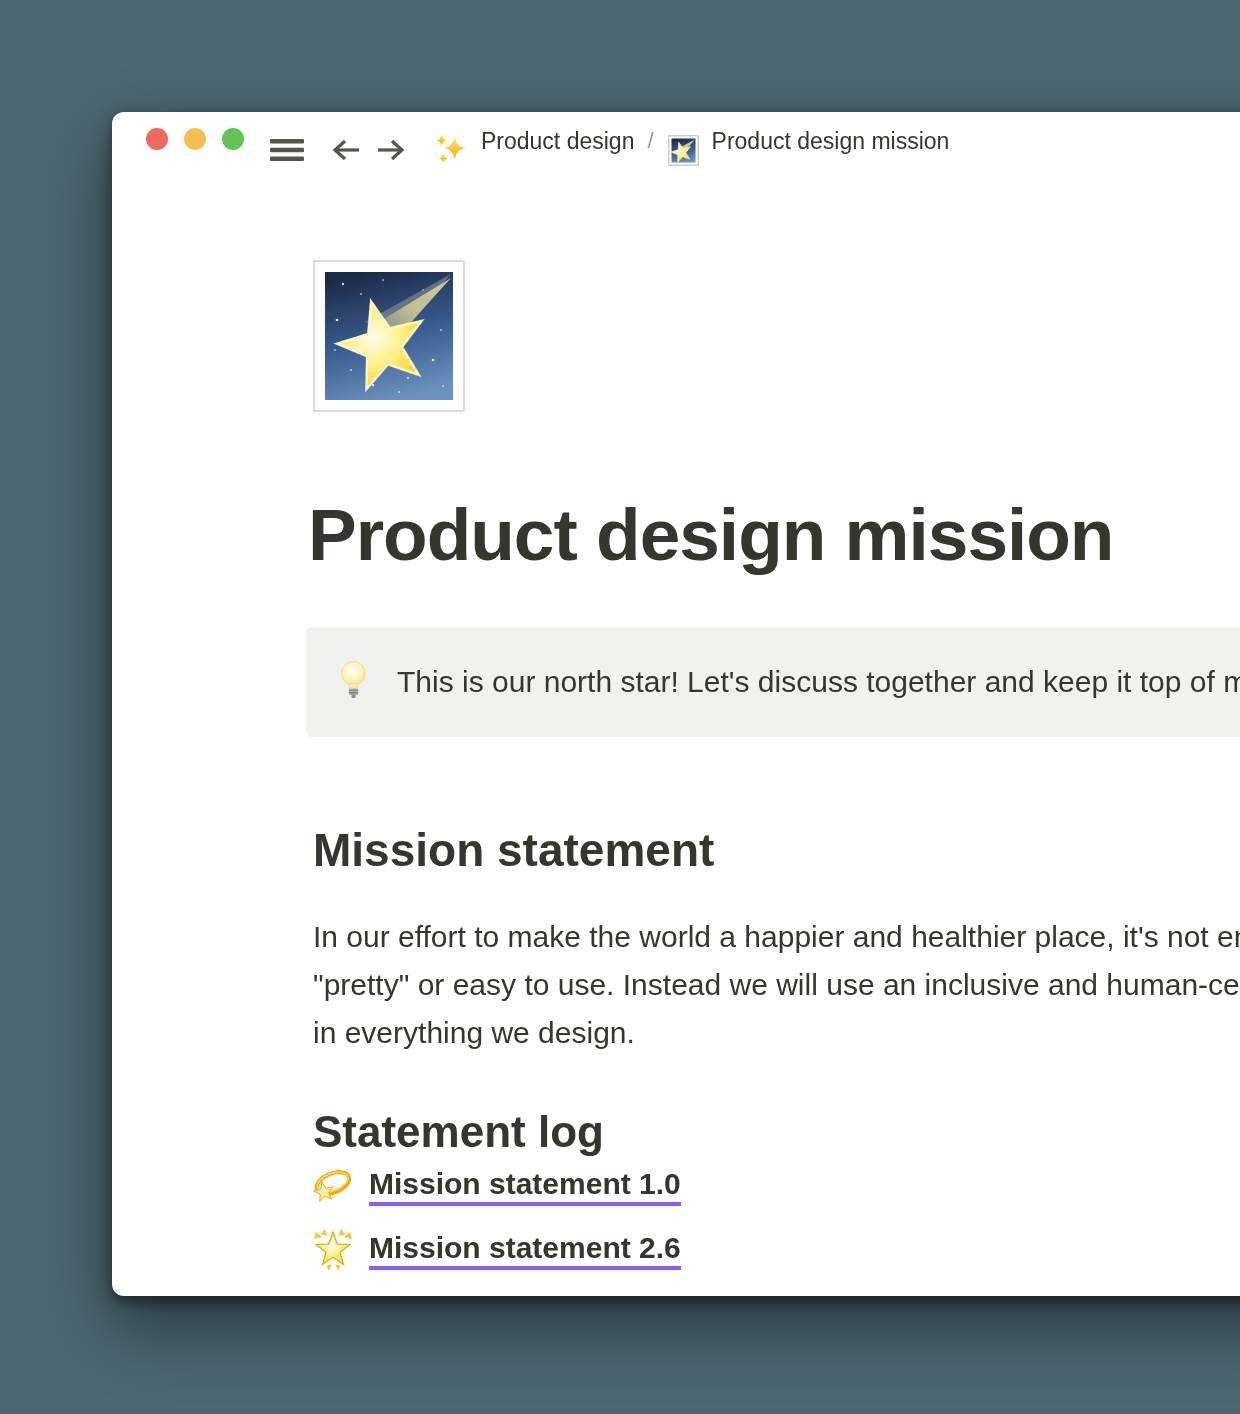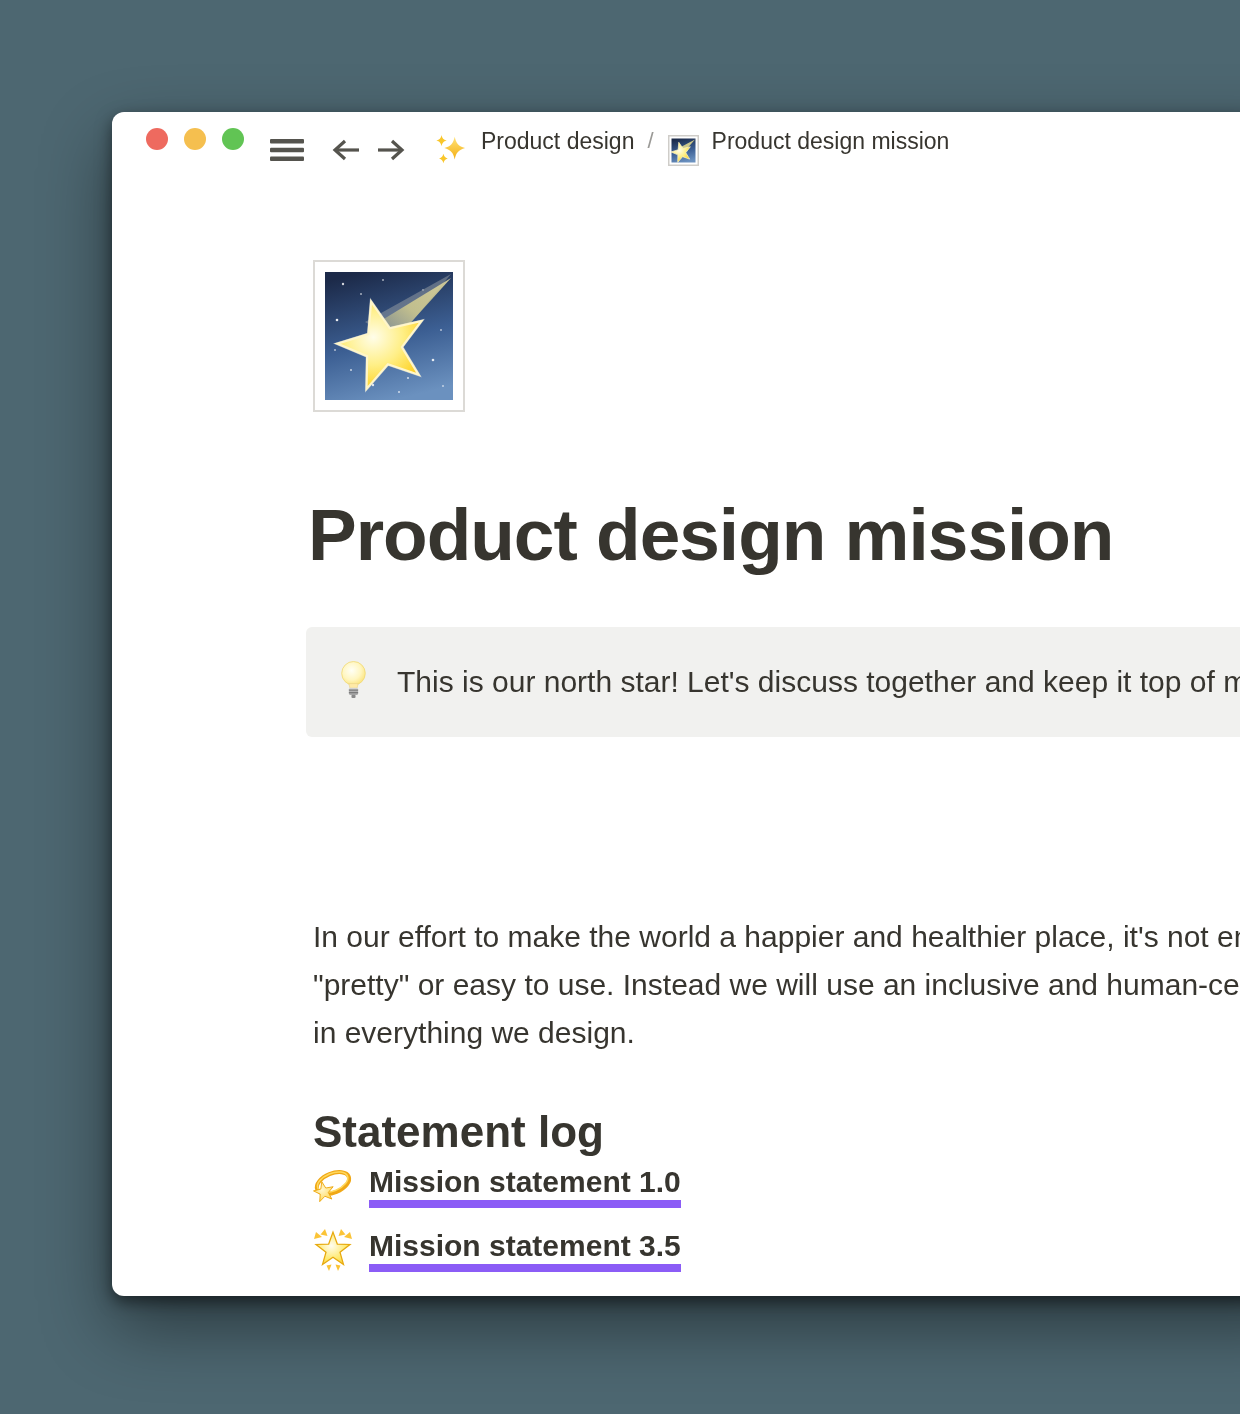--- a/index.html
+++ b/index.html
@@ -53,21 +53,21 @@
   .h3{position:absolute;left:201px;top:995px;font-size:44px;font-weight:700;white-space:nowrap;}
   .link-row{
     position:absolute;left:199px;height:48px;
     display:flex;align-items:center;gap:14px;white-space:nowrap;cursor:pointer;
   }
   .link-row.r1{top:1050px;}
   .link-row.r2{top:1114px;}
   .link-emoji{flex:none;display:flex;}
   .link-text{
     font-size:30px;font-weight:600;color:#37352f;
-    line-height:36px;border-bottom:8px solid #8b5cf6;
+    line-height:36px;border-bottom:4px solid #8b5cf6;
   }
 </style>
 </head>
 <body>
 
 <div class="window">
 
   <div class="titlebar">
     <div class="dot red"></div>
     <div class="dot yellow"></div>
@@ -204,20 +204,21 @@
         <path d="M8.5 23 h9 l-1 4.5 h-7 z" fill="#ffeaa6" stroke="#e6ce82" stroke-width="0.5"></path>
         <rect x="8.5" y="27" width="9" height="7" rx="1.5" fill="url(#metal)"></rect>
         <line x1="8.5" y1="29.4" x2="17.5" y2="29.4" stroke="#7b7b7b" stroke-width="1"></line>
         <line x1="8.5" y1="31.8" x2="17.5" y2="31.8" stroke="#7b7b7b" stroke-width="1"></line>
         <rect x="11" y="34" width="4" height="3" rx="1" fill="#8a8a8a"></rect>
       </svg>
     </div>
     <div class="callout-text">This is our north star! Let's discuss together and keep it top of mind.</div>
   </div>
 
+  <div class="h2">Mission statement</div>
   <div class="para">
     <div>In our effort to make the world a happier and healthier place, it's not enough for our products to be</div>
     <div>"pretty" or easy to use. Instead we will use an inclusive and human-centered approach</div>
     <div>in everything we design.</div>
   </div>
 
   <div class="h3">Statement log</div>
 
   <div class="link-row r1">
     <span class="link-emoji">
@@ -256,16 +257,16 @@
           <polygon points="39,4 33,9 41,11"></polygon>
           <polygon points="30,1 27.5,8 34.5,6.5"></polygon>
           <polygon points="18,43 20.5,36.5 15.5,37.5"></polygon>
           <polygon points="27,43 24.5,36.5 29.5,37.5"></polygon>
         </g>
         <g transform="translate(22,22) scale(1.05)">
           <path d="M0,-17L4.11,-5.66L16.17,-5.25L6.66,2.16L9.99,13.75L0,7L-9.99,13.75L-6.66,2.16L-16.17,-5.25L-4.11,-5.66Z" fill="url(#glg)" stroke="#e7a90e" stroke-width="1.2"></path>
         </g>
       </svg>
     </span>
-    <span class="link-text">Mission statement 3.5</span>
+    <span class="link-text">Mission statement 2.6</span>
   </div>
 
 </div>
 
 </body></html>

